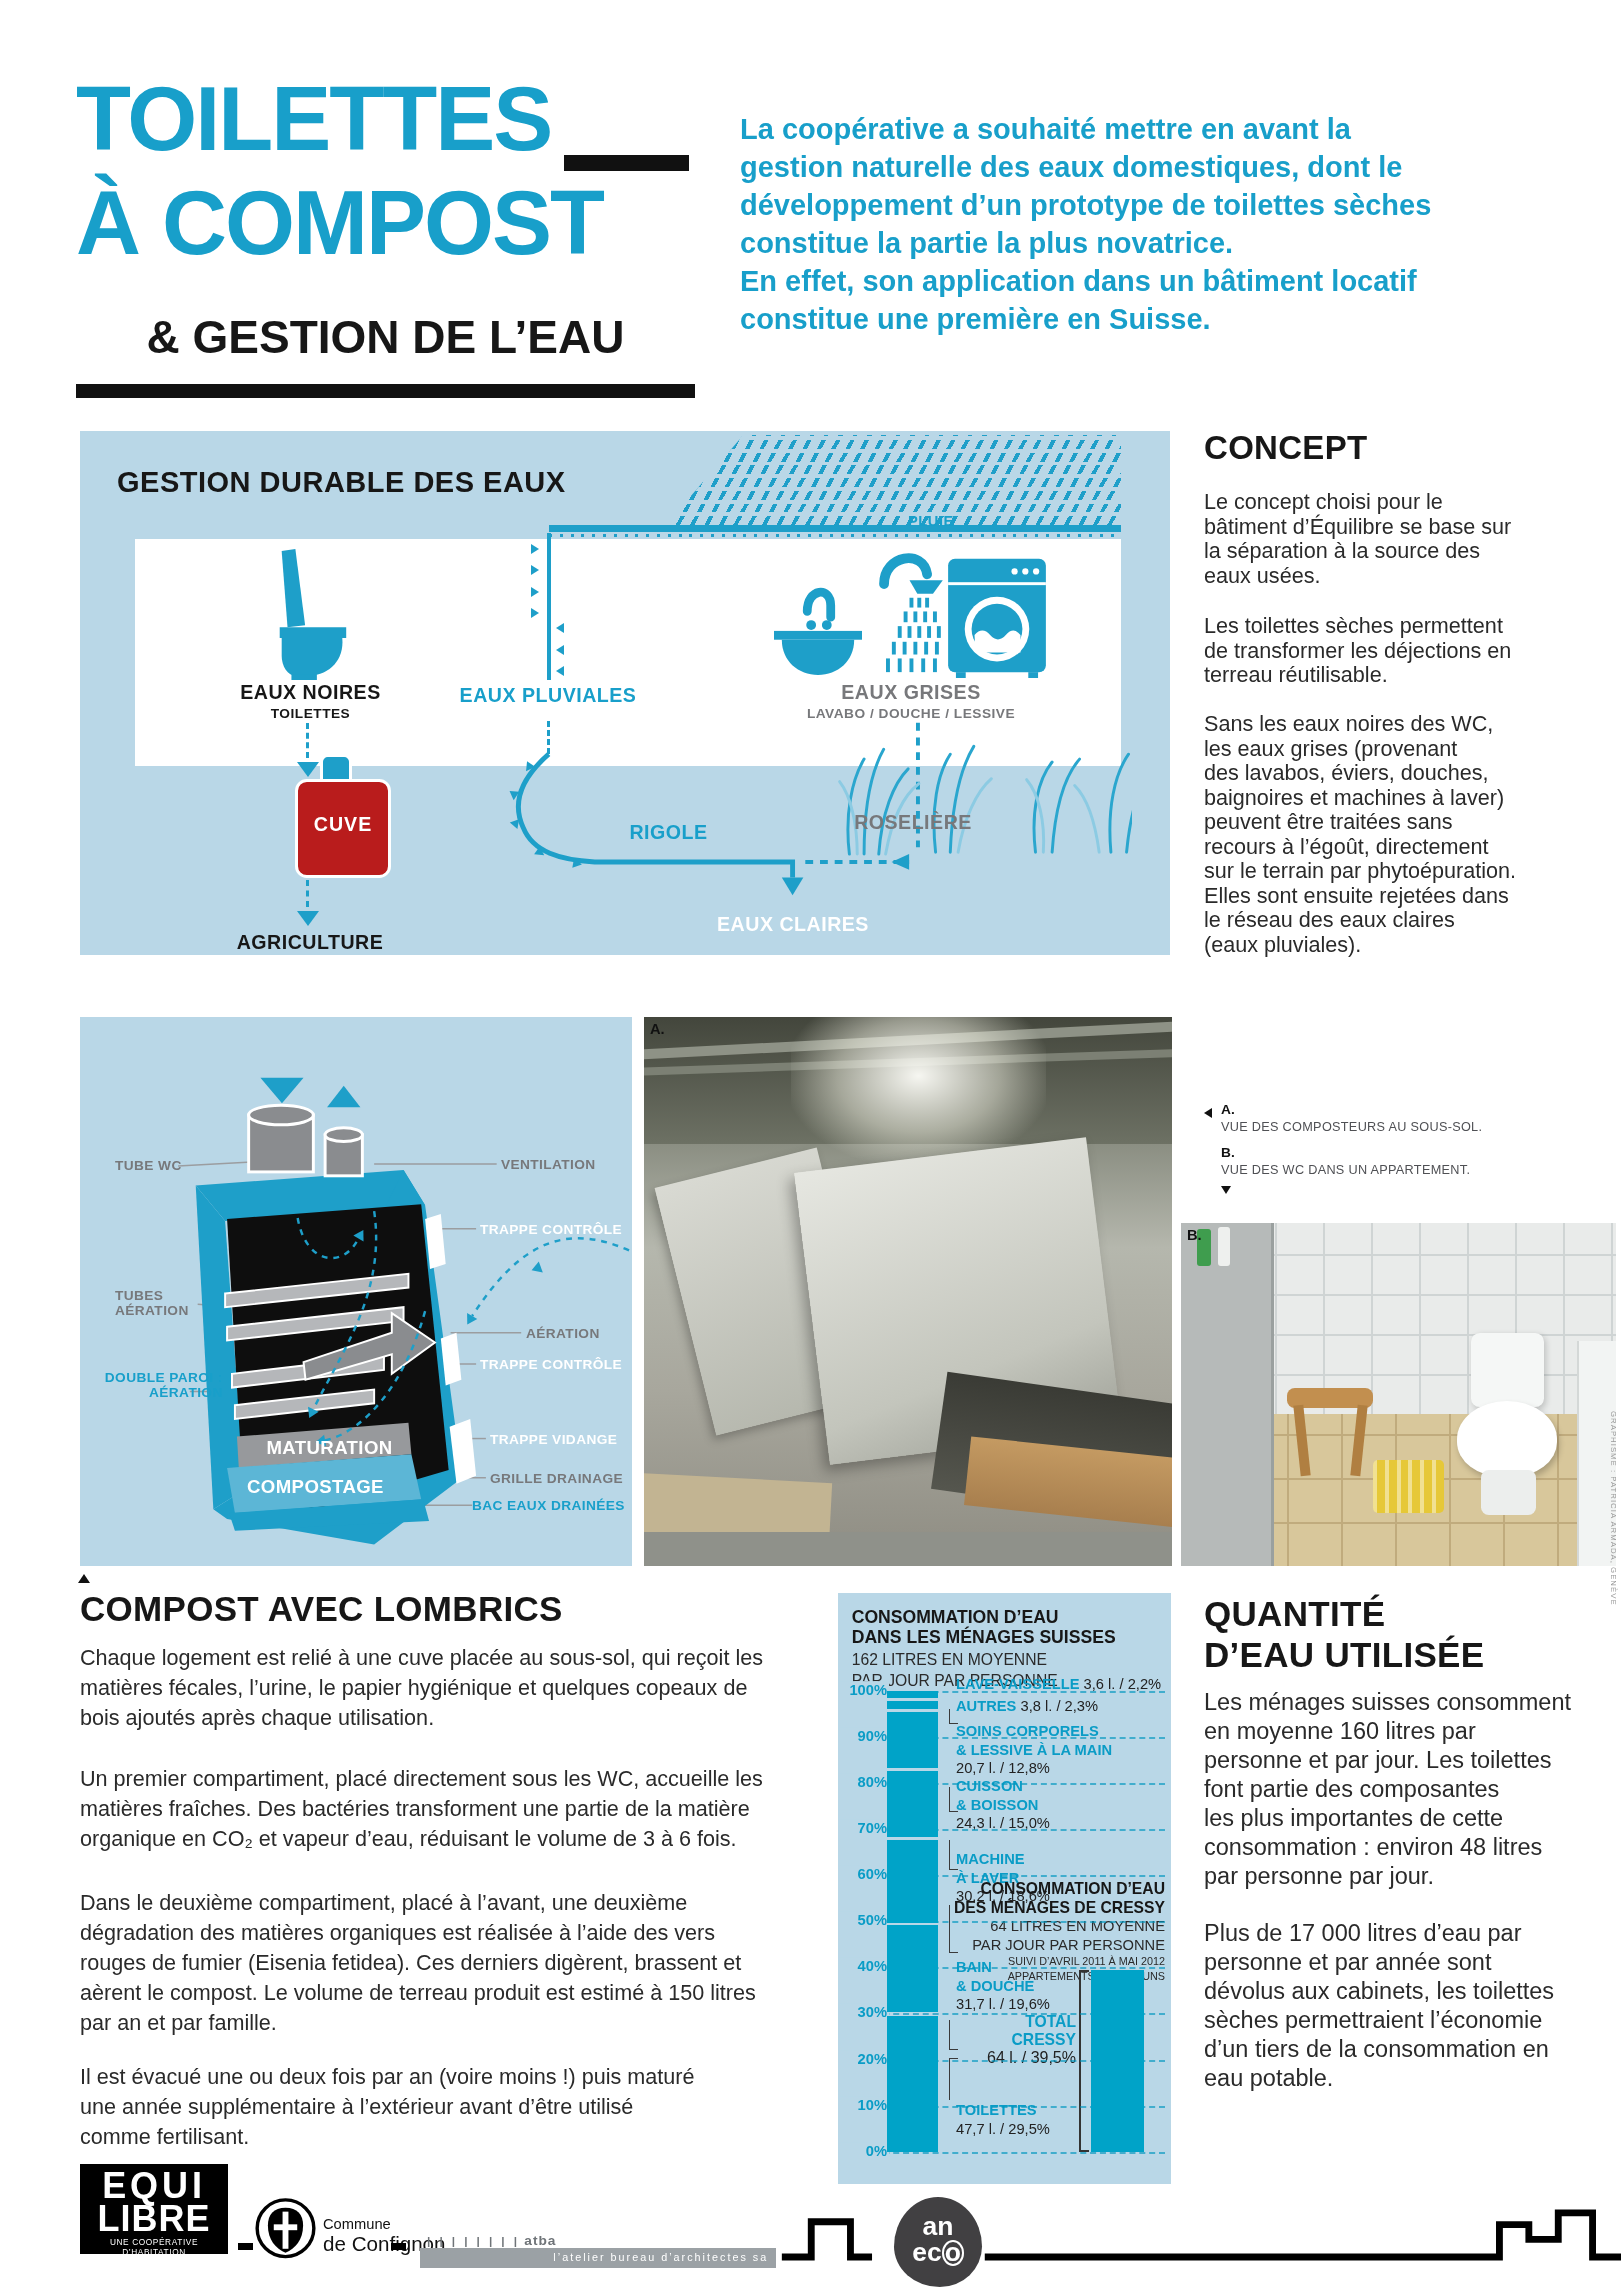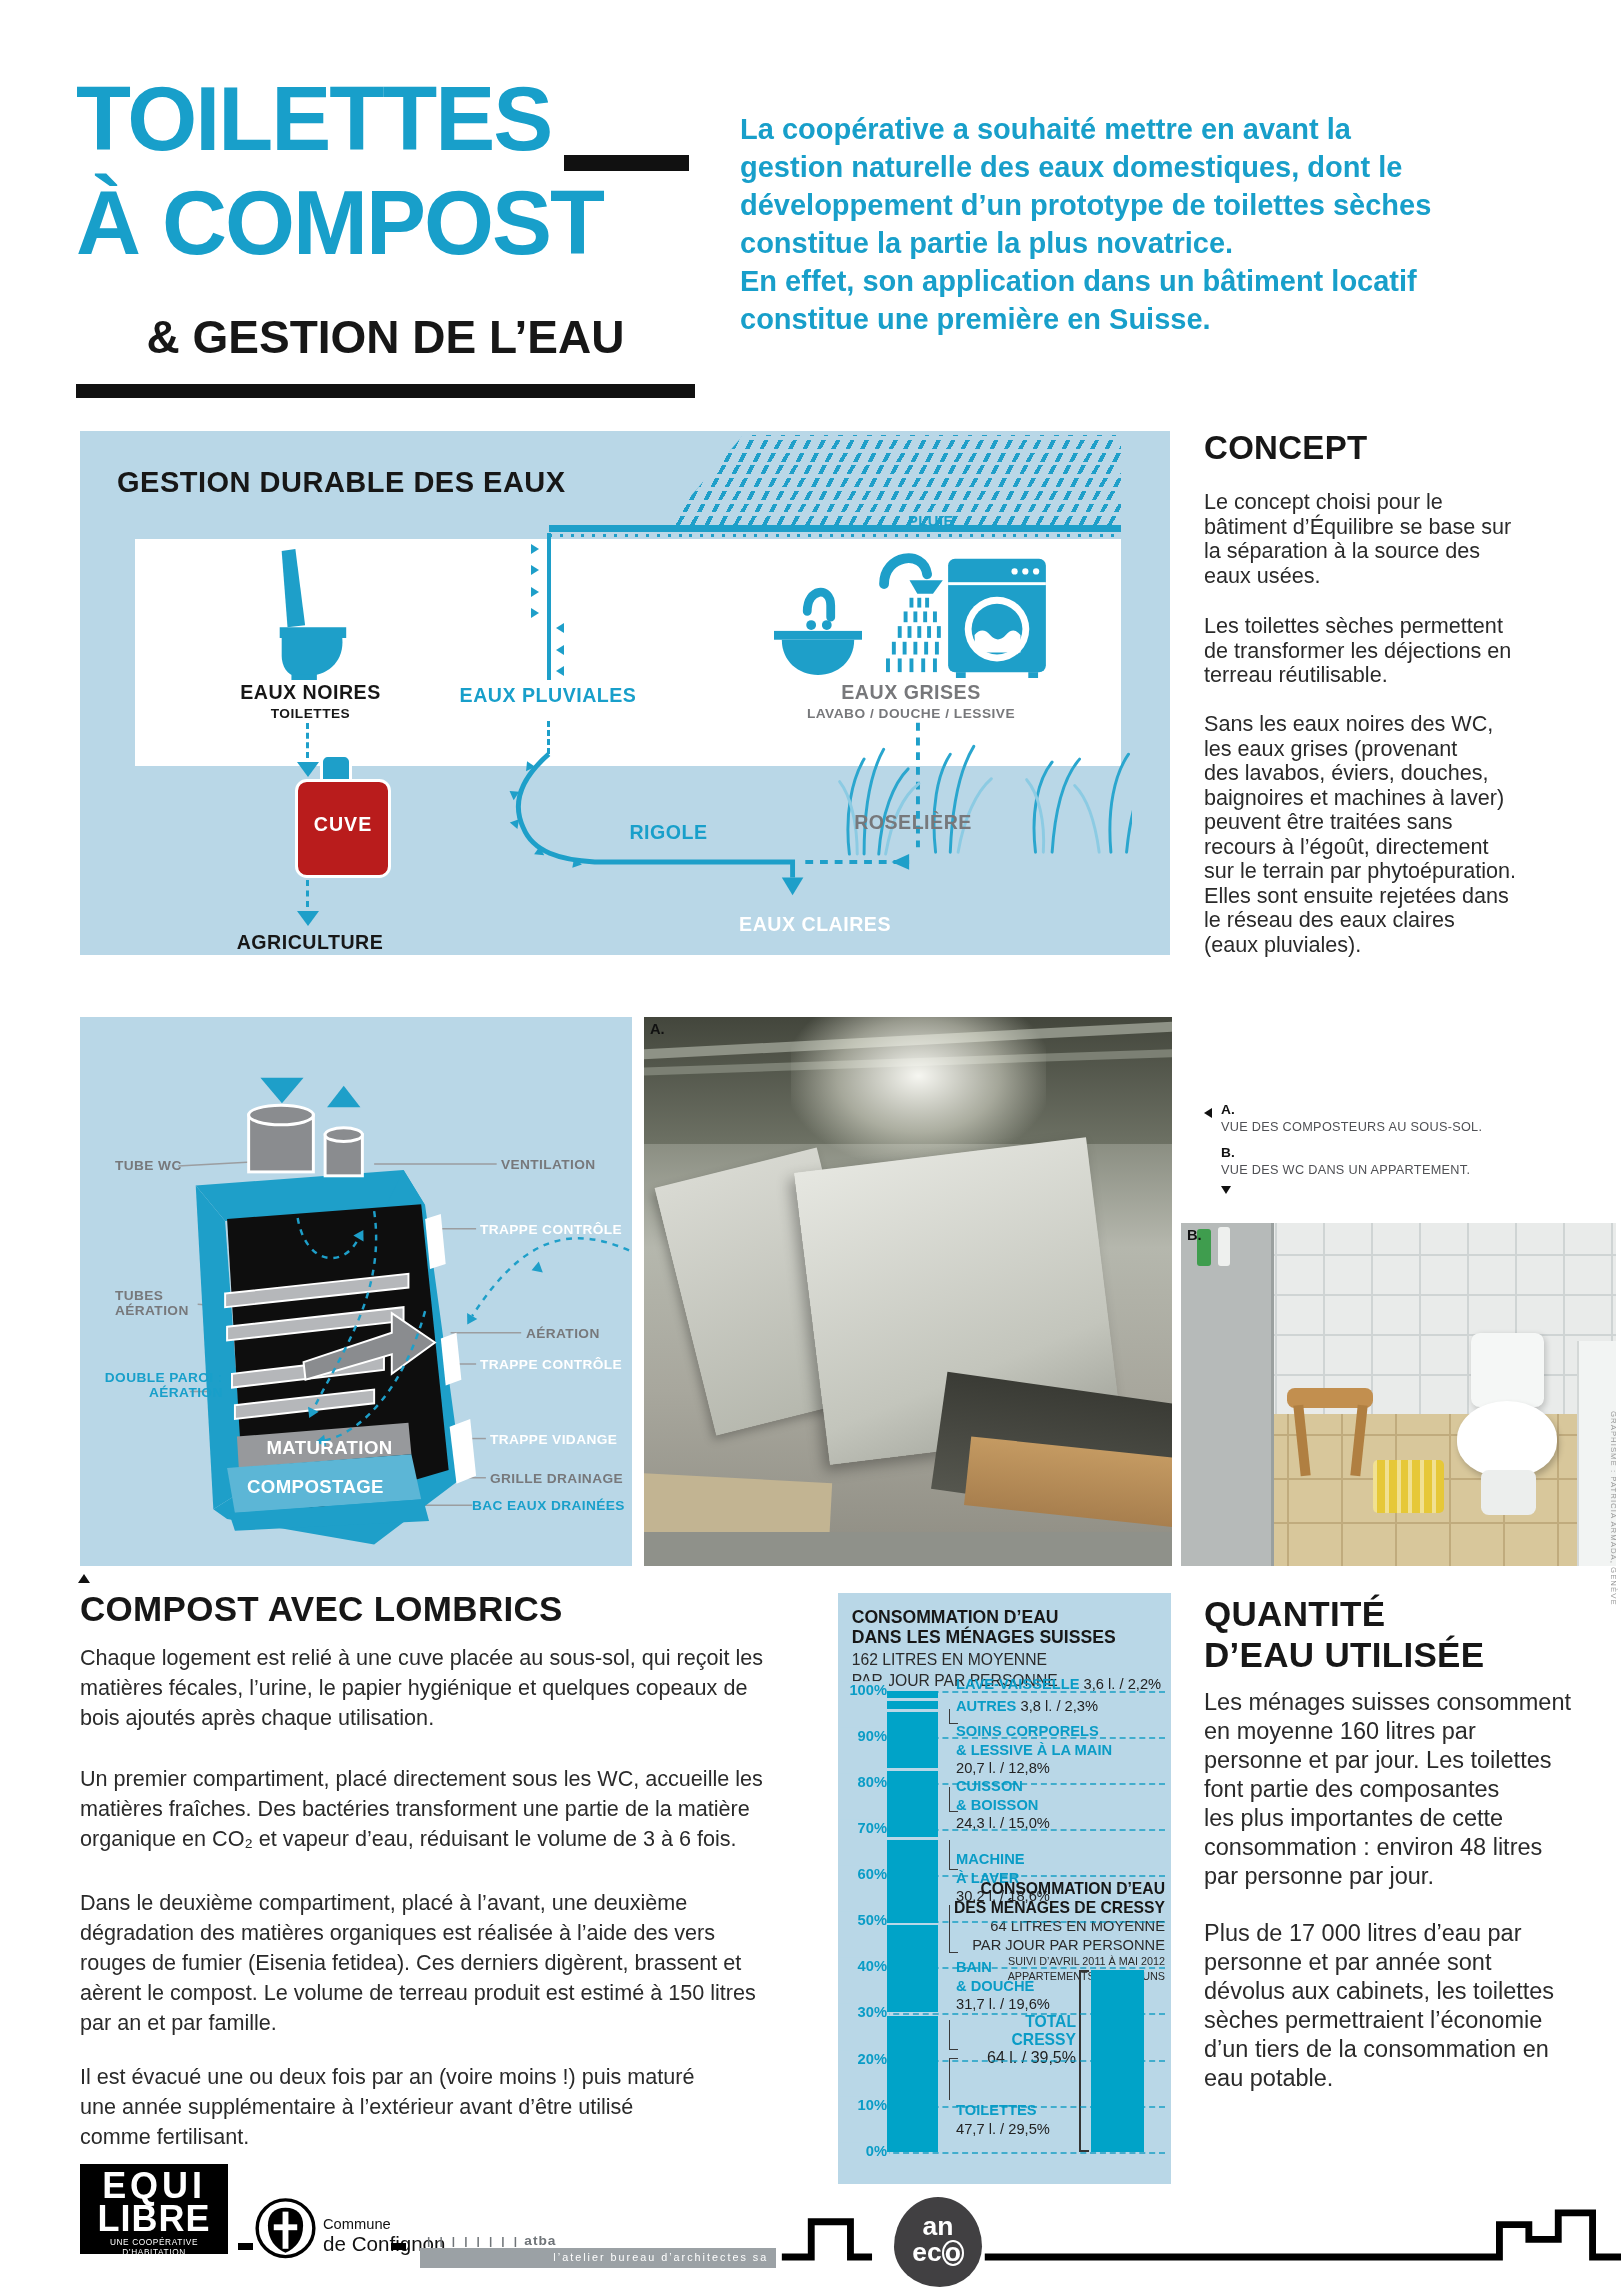--- a/index.html
+++ b/index.html
@@ -238,21 +238,21 @@
     <div class="abs cuve-neck"></div>
     <div class="abs cuve-box">
         <span>CUVE</span>
       </div>
     <div class="abs vdash" style="left:226px;top:449px;height:27.4px;"></div>
     <div class="abs tri tri-d" style="left:217px;top:480px;"></div>
     <div class="abs wlabel" style="left:132px;top:500px;width:196px;color:#171717;">AGRICULTURE</div>
 
     <div class="abs wlabel cyan" style="left:510px;top:390px;width:157px;">RIGOLE</div>
     <div class="abs wlabel gray" style="left:745px;top:380px;width:176px;z-index:3;">ROSELIÈRE</div>
-    <div class="abs wlabel white" style="left:615px;top:482px;width:196px;text-align:right;">EAUX CLAIRES</div>
+    <div class="abs wlabel white" style="left:615px;top:482px;width:196px;">EAUX CLAIRES</div>
   </div>
 
   <div class="abs colhead" style="left:1204px;top:429px;">CONCEPT</div>
   <div class="abs body-txt pre" style="left:1204px;top:490px;width:412px;">Le concept choisi pour le
 bâtiment d’Équilibre se base sur
 la séparation à la source des
 eaux usées.</div>
   <div class="abs body-txt pre" style="left:1204px;top:614px;width:412px;">Les toilettes sèches permettent
 de transformer les déjections en
 terreau réutilisable.</div>

